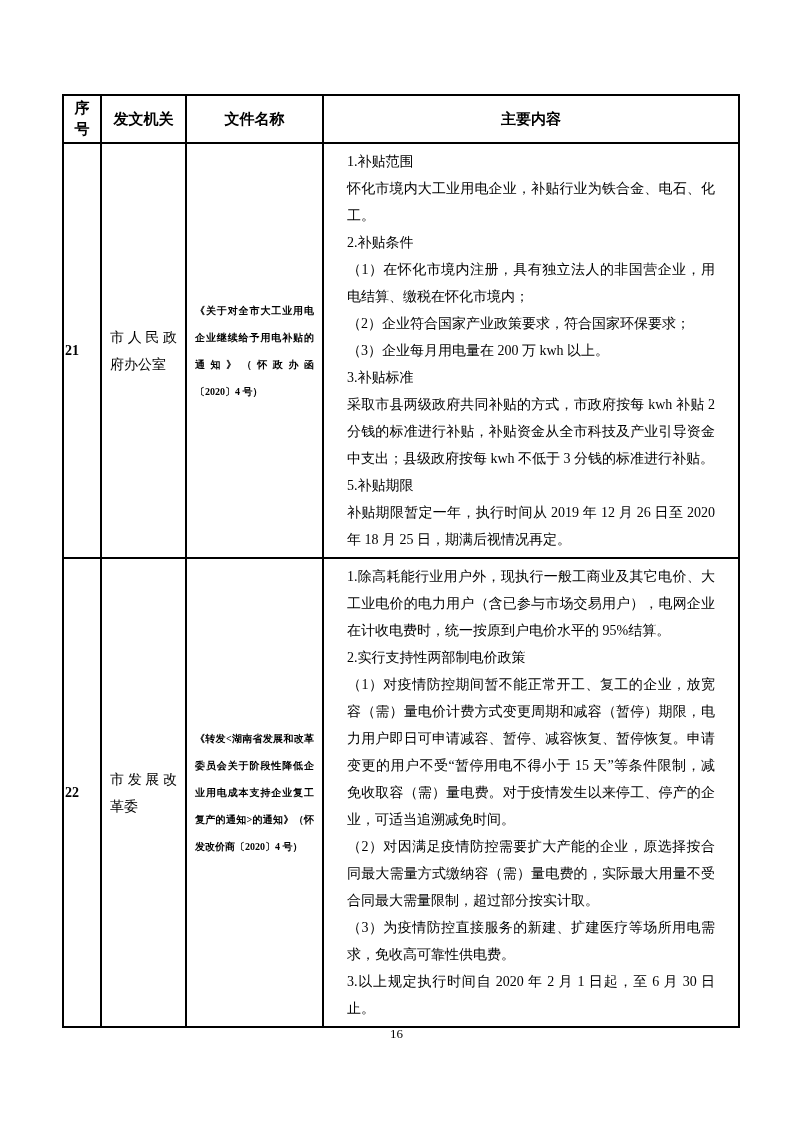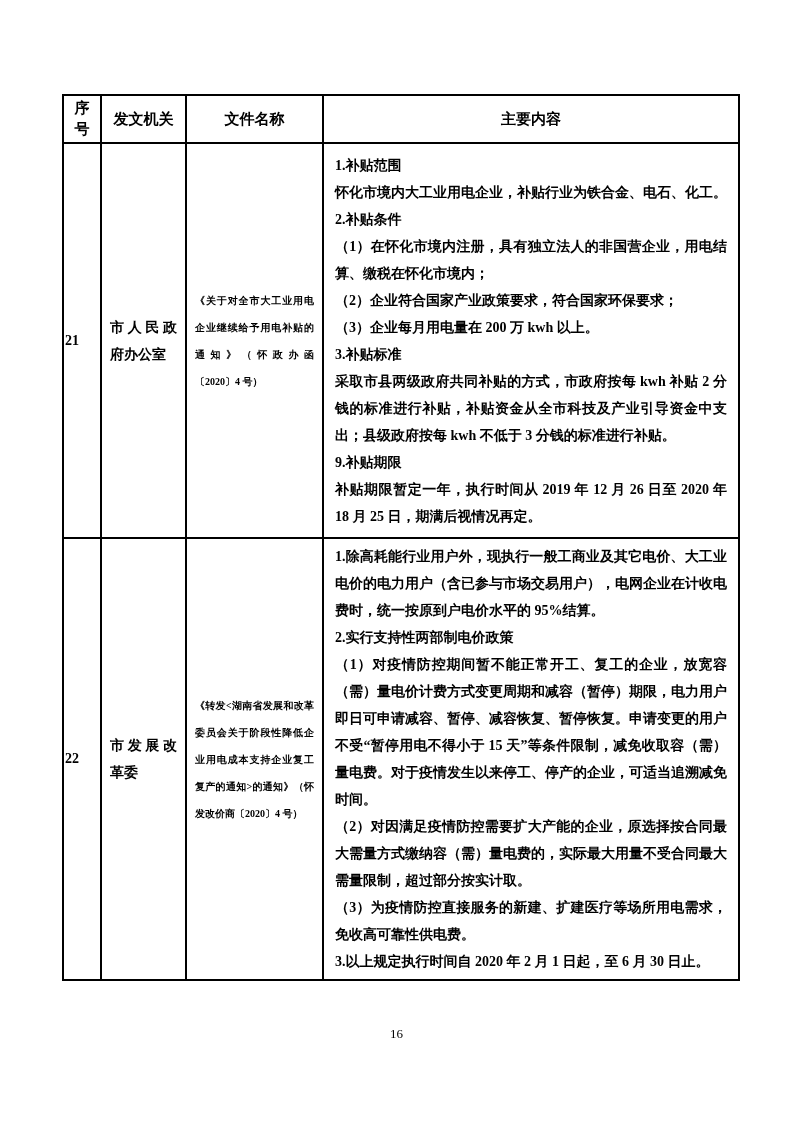--- a/index.html
+++ b/index.html
@@ -58,40 +58,40 @@
     font-weight: bold;
     font-size: 18px;
     letter-spacing: 3px;
   }
   td.seq-cell {
     text-align: left;
     font-weight: bold;
     font-size: 14px;
   }
   td.agency-cell {
-    font-weight: bold;
+    font-weight: normal;
     font-size: 14px;
     line-height: 27px;
     padding: 0 8px;
     text-align: justify;
     text-justify: inter-character;
   }
   td.docname-cell {
     font-weight: bold;
     font-size: 10px;
     line-height: 27px;
     padding: 0 8px;
     text-align: justify;
     text-justify: inter-character;
   }
   td.content-cell {
-    font-weight: bold;
+    font-weight: normal;
     font-size: 14px;
     line-height: 27px;
-    padding: 4px 11px;
+    padding: 4px 23px;
     text-align: left;
   }
   .para {
     text-align: justify;
     text-justify: inter-character;
   }
   .page-number {
     position: absolute;
     left: 0;
     top: 1026px;
@@ -129,21 +129,21 @@
         <td class="docname-cell">《关于对全市大工业用电企业继续给予用电补贴的通知》（怀政办函〔2020〕4 号）</td>
         <td class="content-cell">
             <div class="para">1.补贴范围</div>
             <div class="para">怀化市境内大工业用电企业，补贴行业为铁合金、电石、化工。</div>
             <div class="para">2.补贴条件</div>
             <div class="para">（1）在怀化市境内注册，具有独立法人的非国营企业，用电结算、缴税在怀化市境内；</div>
             <div class="para">（2）企业符合国家产业政策要求，符合国家环保要求；</div>
             <div class="para">（3）企业每月用电量在 200 万 kwh 以上。</div>
             <div class="para">3.补贴标准</div>
             <div class="para">采取市县两级政府共同补贴的方式，市政府按每 kwh 补贴 2 分钱的标准进行补贴，补贴资金从全市科技及产业引导资金中支出；县级政府按每 kwh 不低于 3 分钱的标准进行补贴。</div>
-            <div class="para">9.补贴期限</div>
+            <div class="para">5.补贴期限</div>
             <div class="para">补贴期限暂定一年，执行时间从 2019 年 12 月 26 日至 2020 年 18 月 25 日，期满后视情况再定。</div>
           </td>
       </tr>
 
       <tr class="row-22">
         <td class="seq-cell">22</td>
         <td class="agency-cell">市发展改革委</td>
         <td class="docname-cell">《转发&lt;湖南省发展和改革委员会关于阶段性降低企业用电成本支持企业复工复产的通知&gt;的通知》（怀发改价商〔2020〕4 号）</td>
         <td class="content-cell">
             <div class="para">1.除高耗能行业用户外，现执行一般工商业及其它电价、大工业电价的电力用户（含已参与市场交易用户），电网企业在计收电费时，统一按原到户电价水平的 95%结算。</div>

